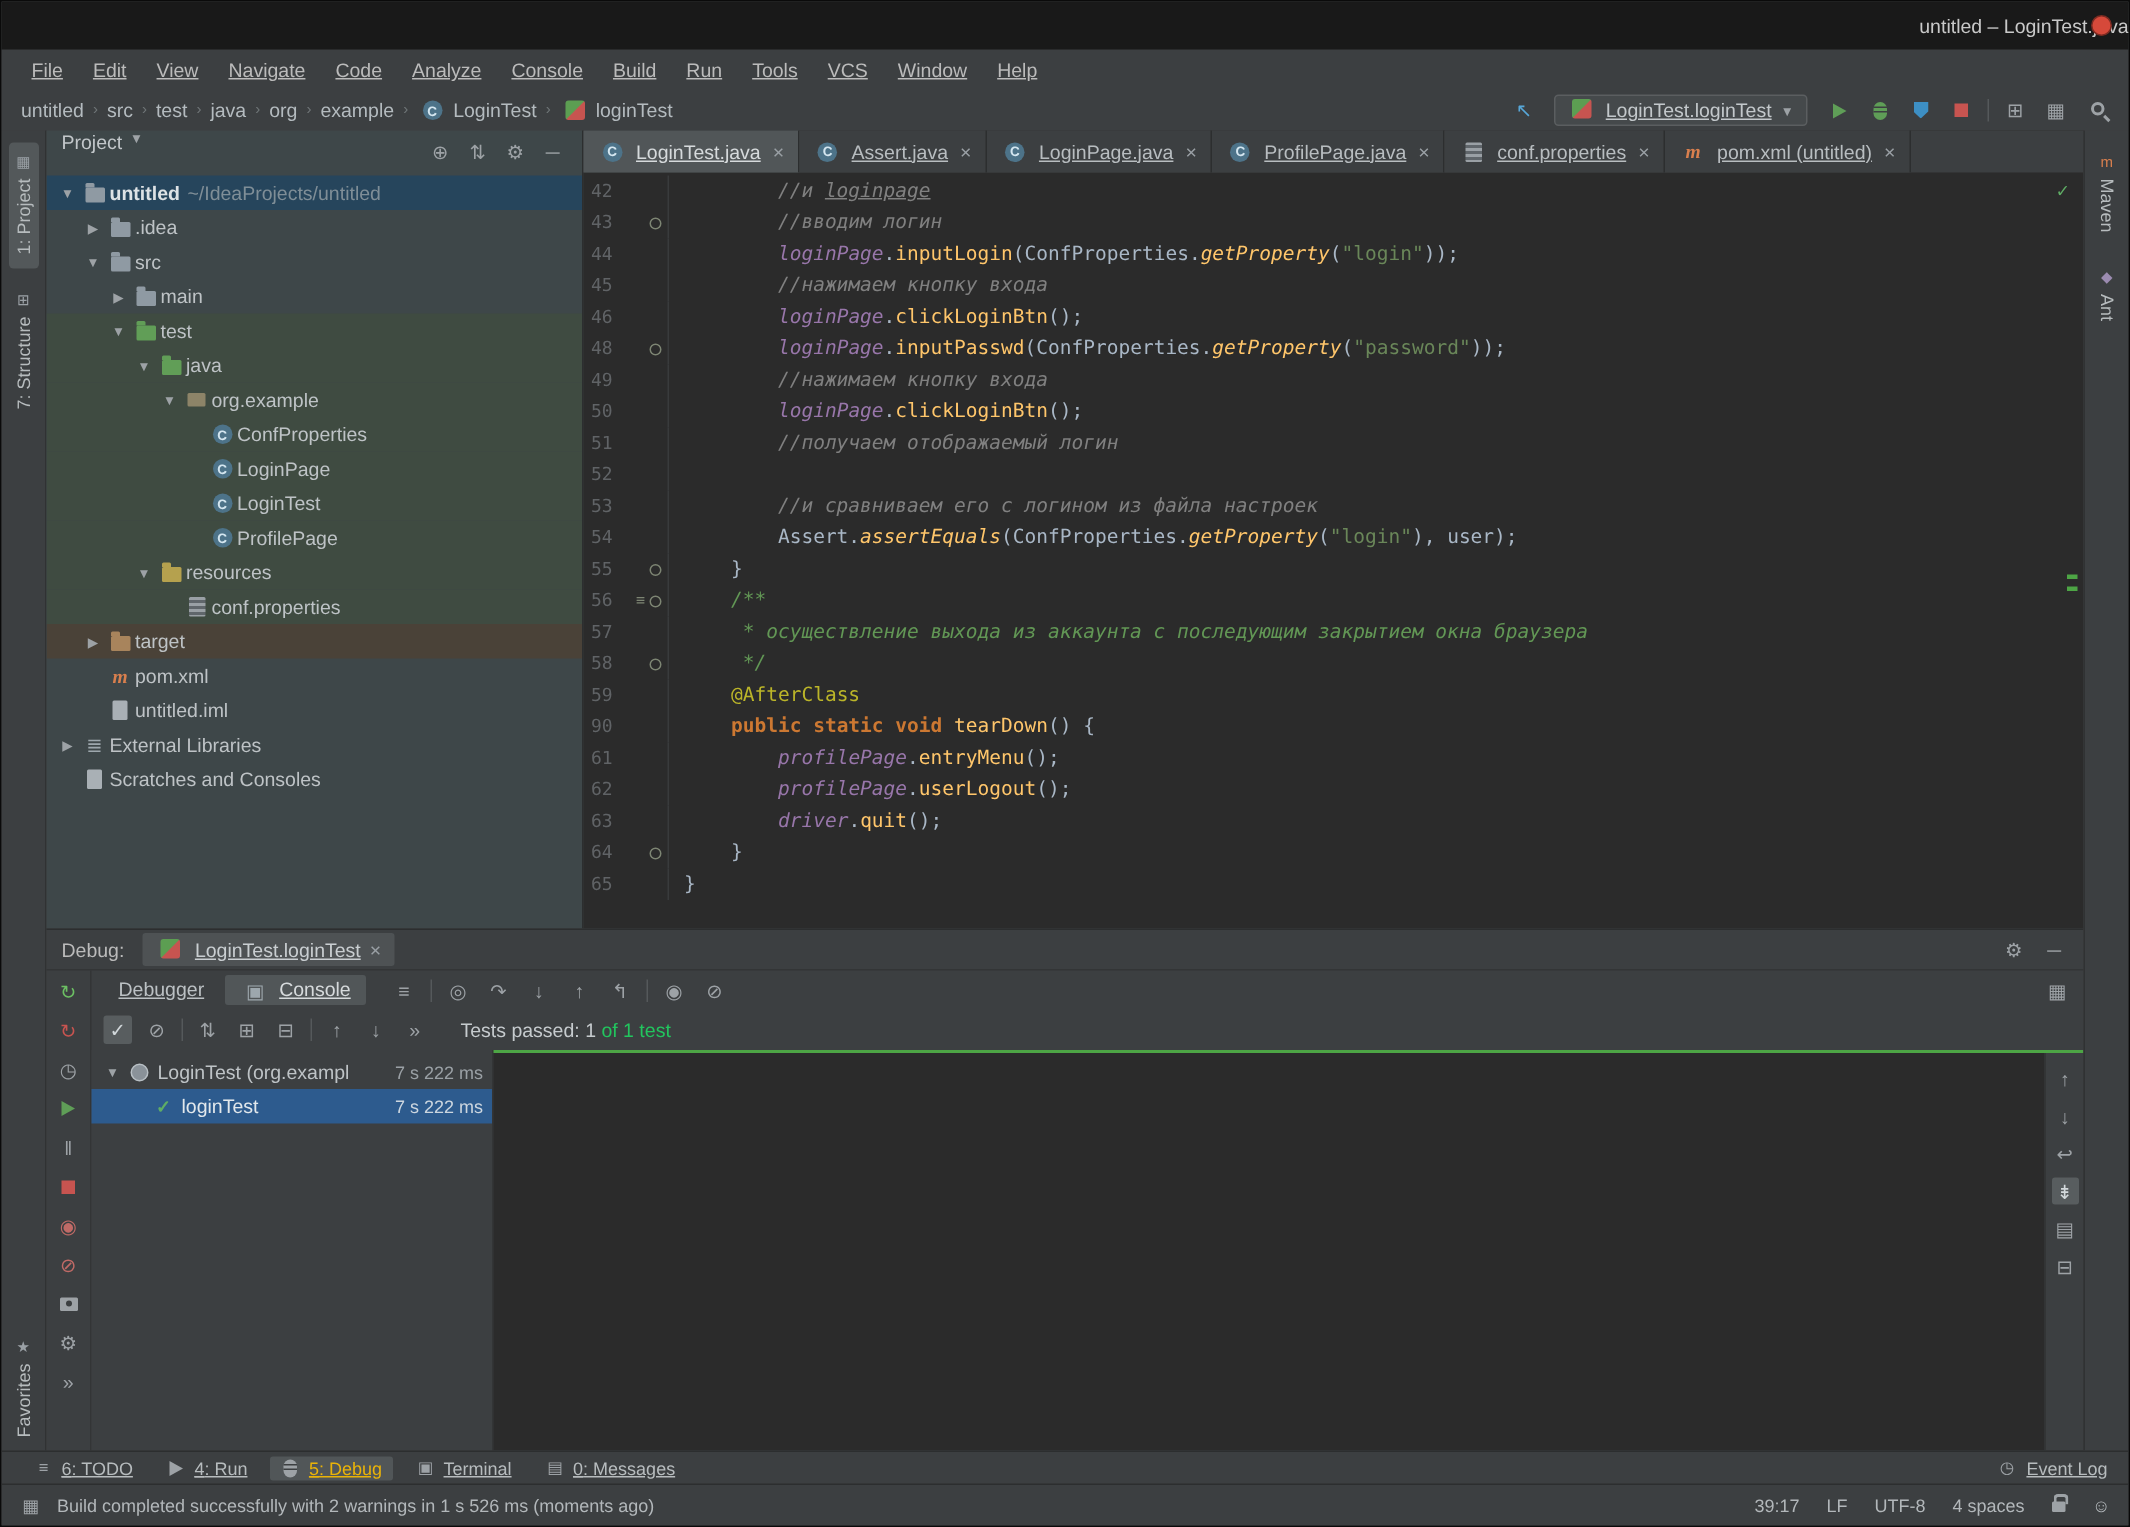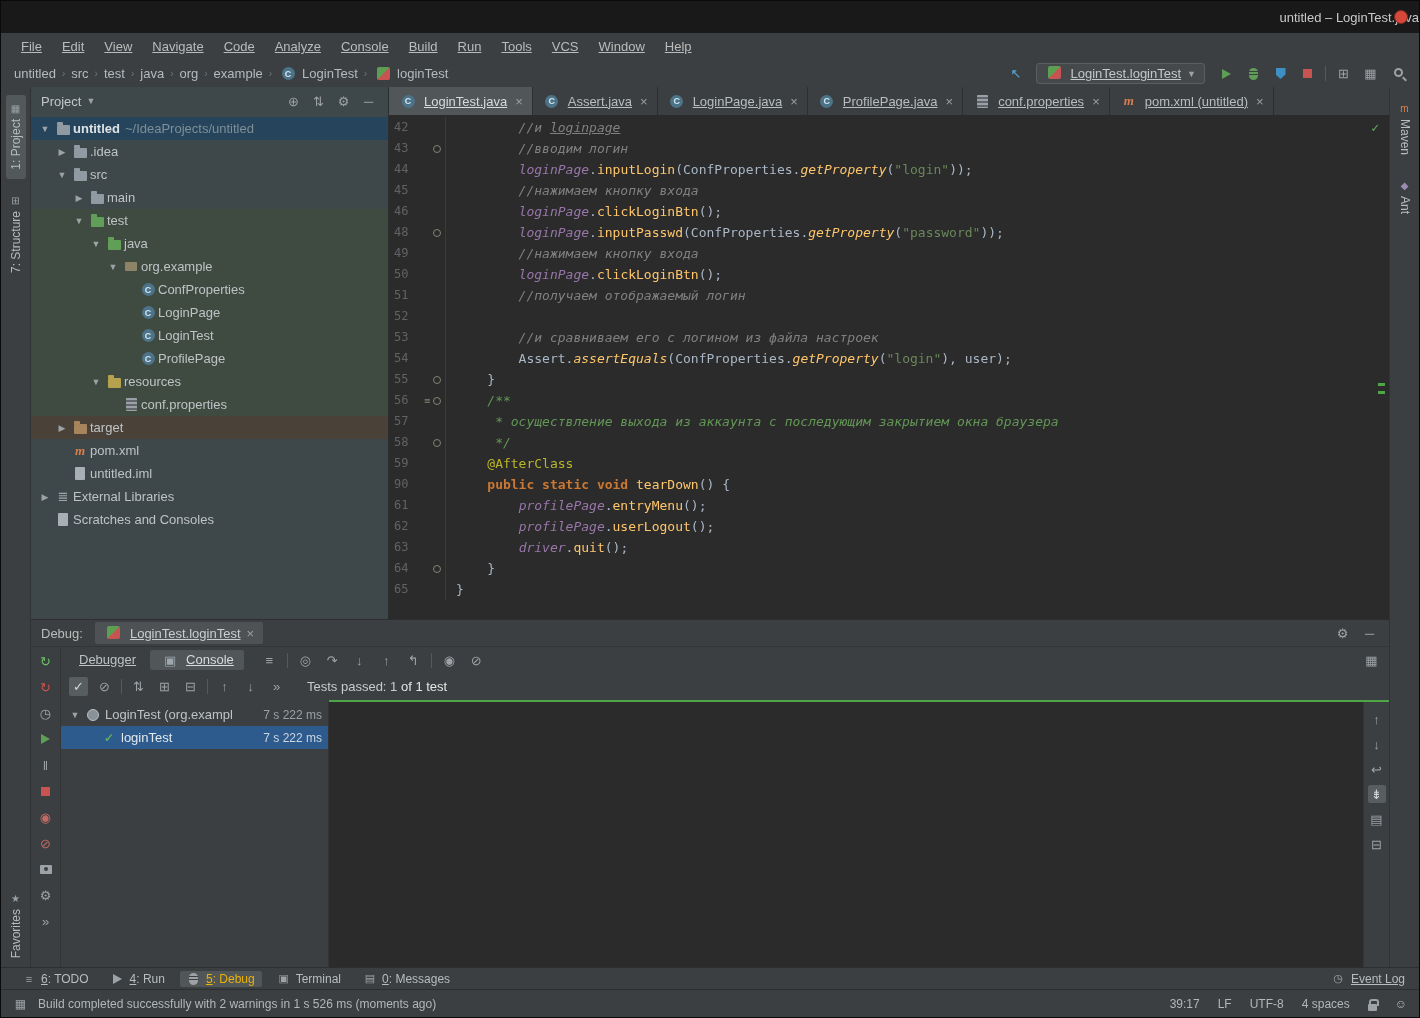--- a/index.html
+++ b/index.html
@@ -66,21 +66,21 @@
   .vbtn .vicon{font-size:10px;color:#9aa0a5;line-height:10px}
   .stripe.left .vtext{writing-mode:vertical-rl;transform:rotate(180deg);white-space:nowrap}
   .stripe.right .vtext{writing-mode:vertical-rl;white-space:nowrap}
   .stripe .spacer{margin-top:auto}
 
   .center{flex:1;display:flex;flex-direction:column;min-width:0}
   .upper{display:flex;flex:1;min-height:0}
 
   
   .project-panel{width:358px;flex:none;background:#3e4749;border-right:1px solid #2c2e2f;display:flex;flex-direction:column;min-height:0}
-  .panel-header{height:28px;display:flex;align-items:center;padding:0 10px;gap:5px;color:#c2c7ca;flex:none}
+  .panel-header{height:28px;display:flex;padding:0 10px;gap:5px;color:#c2c7ca;flex:none}
   .ph-icons{margin-left:auto;display:flex;gap:6px;color:#9da2a6;align-items:center}
   .tree{flex:1;overflow:hidden;padding-top:2px}
   .tree-row{height:23px;display:flex;align-items:center;white-space:nowrap;color:#bec3c6}
   .tree-row.green{background:#3f4b41}
   .tree-row.brown{background:#4a4238}
   .tree-row.selected{background:#26455c}
   .tree-row .bold{font-weight:bold;color:#dde2e5}
   .arrow{width:16px;text-align:center;color:#9da2a6;font-size:9px;flex:none}
   .suffix{color:#7f8e97;margin-left:5px}
 
@@ -122,43 +122,43 @@
   .dstrip .icon{width:18px;height:18px}
   .debug-main{flex:1;display:flex;flex-direction:column;min-width:0}
   .dtabs-row{height:26px;display:flex;align-items:center;gap:4px;padding:0 8px;flex:none}
   .dtab{padding:2px 10px;display:flex;gap:6px;align-items:flex-start;color:#bcc1c4;border-radius:2px}
   .dtab .lbl{text-decoration:underline}
   .dtab.active{background:#515658;color:#d6dadc}
   .dtools{display:flex;align-items:center;gap:8px;margin-left:12px}
   .row-right{margin-left:auto;display:flex;gap:8px;align-items:center}
   .test-toolbar{height:27px;display:flex;align-items:center;gap:7px;padding:0 8px;flex:none}
   .tests-status{margin-left:14px;color:#c6cbce}
-  .tests-status .muted{color:#e5e5e5}
+  .tests-status .muted{color:#22c55e}
   .debug-content{flex:1;display:flex;min-height:0}
   .test-tree{width:268px;flex:none;background:#3c3f41;border-right:1px solid #333536;padding-top:3px}
   .ttrow{height:23px;display:flex;align-items:center;padding:0 6px;color:#bec3c6}
   .ttrow .tlabel{flex:1;overflow:hidden;white-space:nowrap;margin-left:2px}
   .ttrow .time{margin-left:auto;color:#9aa0a5;font-size:12px;flex:none;padding-left:6px}
   .ttrow.selected{background:#2d5b8e;color:#e2e8ec}
   .ttrow.selected .time{color:#ccd6df}
   .console{flex:1;background:#2b2b2b;border-top:2px solid #4da545;display:flex;min-width:0}
   .console-body{flex:1}
   .console-icons{width:26px;background:#3c3f41;border-left:1px solid #333536;display:flex;flex-direction:column;align-items:center;padding-top:8px;gap:7px;flex:none}
   .console-icons .icon{width:18px;height:18px}
 
   
   .bottombar{height:22px;background:#3c3f41;border-top:1px solid #2c2e2f;display:flex;align-items:center;padding:0 14px;gap:8px;font-size:12px;flex:none}
   .bb-item{display:flex;align-items:center;gap:5px;padding:1px 7px;color:#b7bcbe;border-radius:2px}
-  .bb-item .lbl{}
+  .bb-item .lbl{text-decoration:underline}
   .bb-item.active{background:#515658;color:#eab308}
   .bb-item .icon{width:14px;height:14px;font-size:11px}
   .bb-right{margin-left:auto;display:flex;align-items:center;gap:6px;color:#b7bcbe}
   .bb-right .lbl{text-decoration:underline}
   .statusbar{height:28px;background:#3c3f41;border-top:1px solid #2c2e2f;display:flex;align-items:center;padding:0 12px;gap:10px;font-size:12px;color:#b2b7ba;flex:none}
-  .sb-right{margin-left:auto;display:flex;align-items:flex-end;gap:18px}
+  .sb-right{margin-left:auto;display:flex;align-items:flex-start;gap:18px}
   .sb-item{white-space:nowrap}
 </style>
 </head>
 <body>
 
 <div id="app">
 
   <div class="titlebar">
     <span class="title">untitled – LoginTest.java</span>
     <span class="close-btn"></span>

